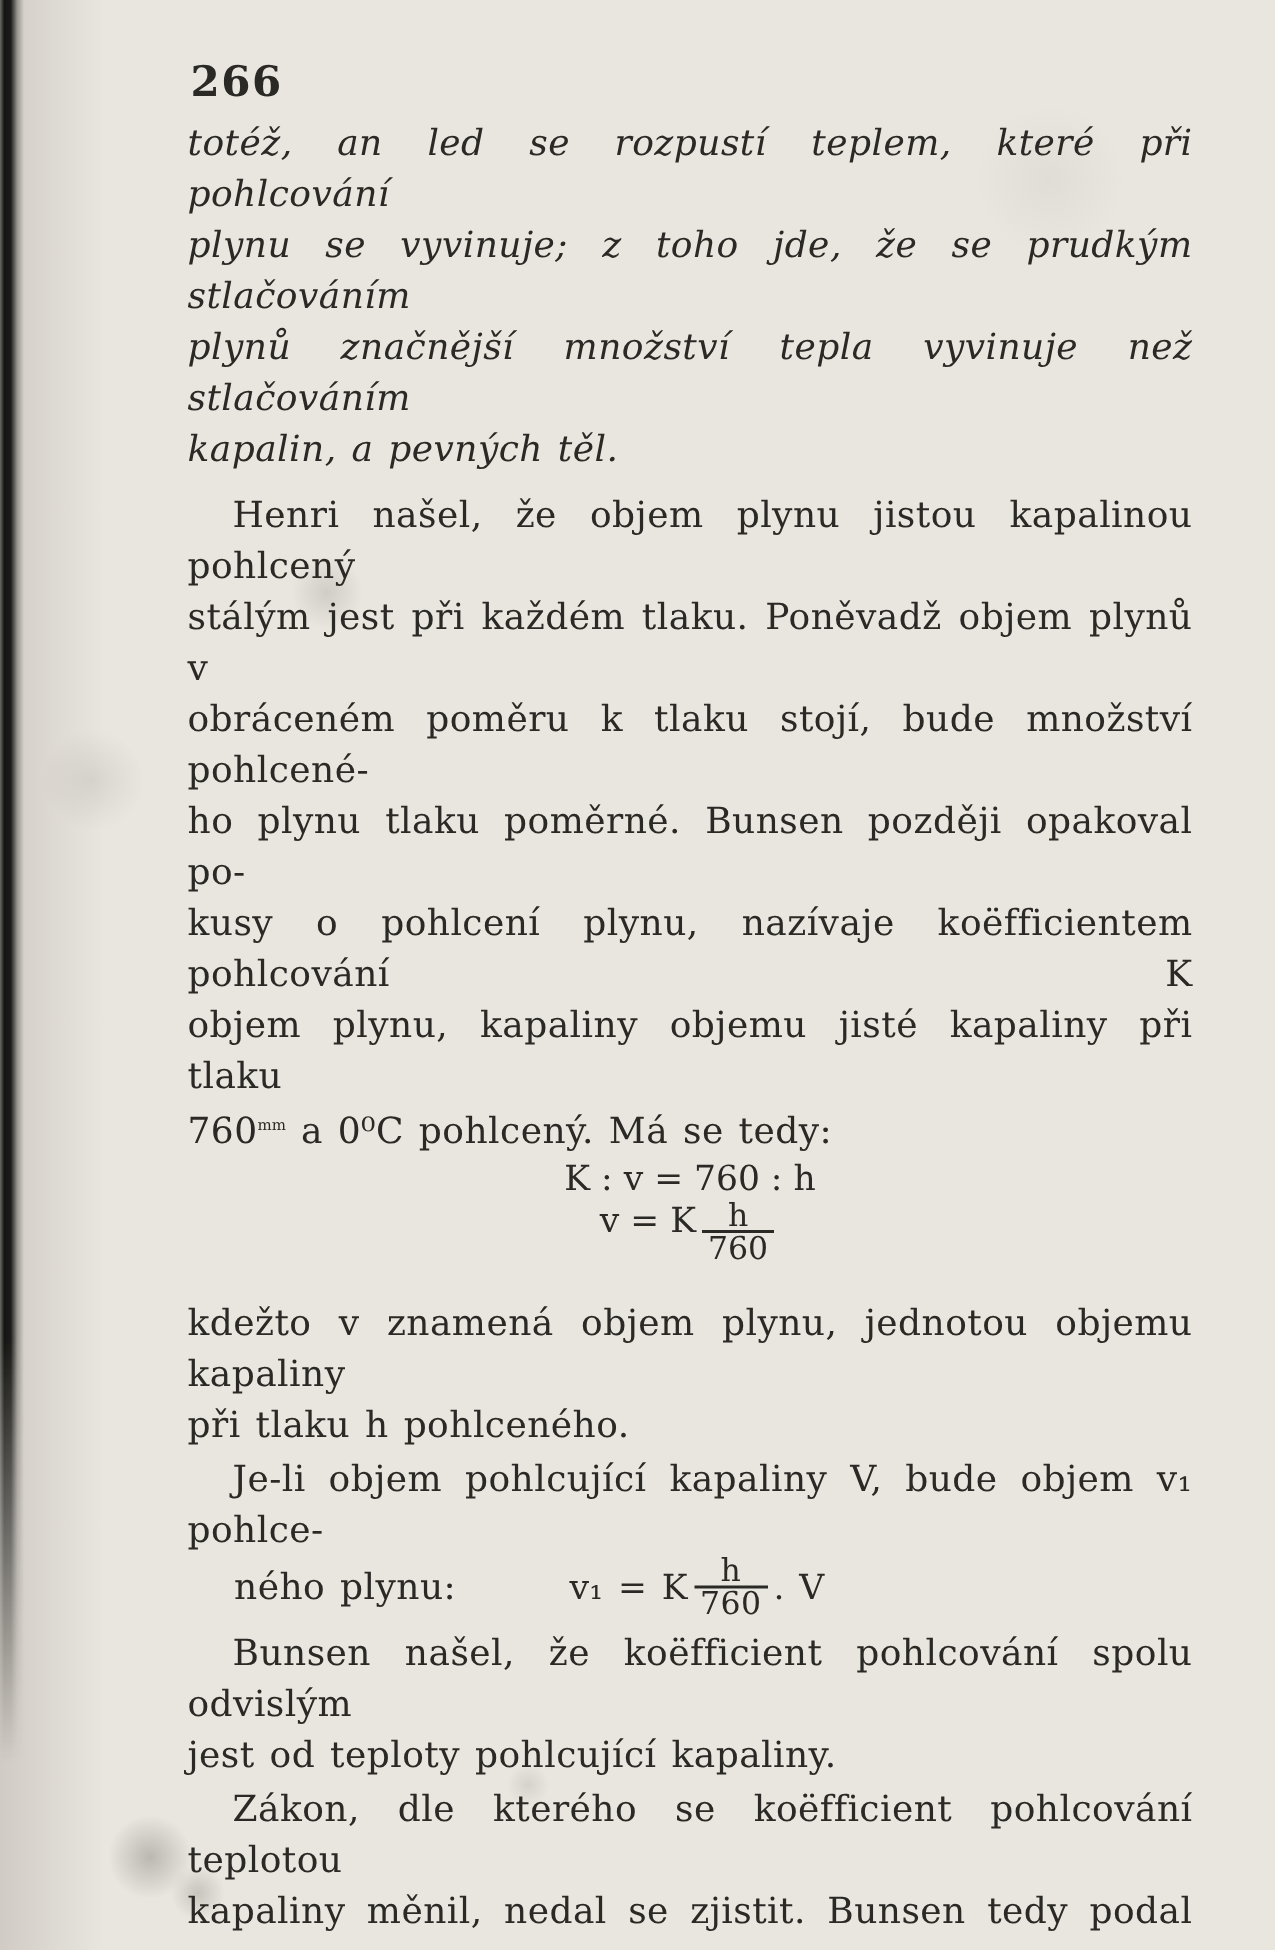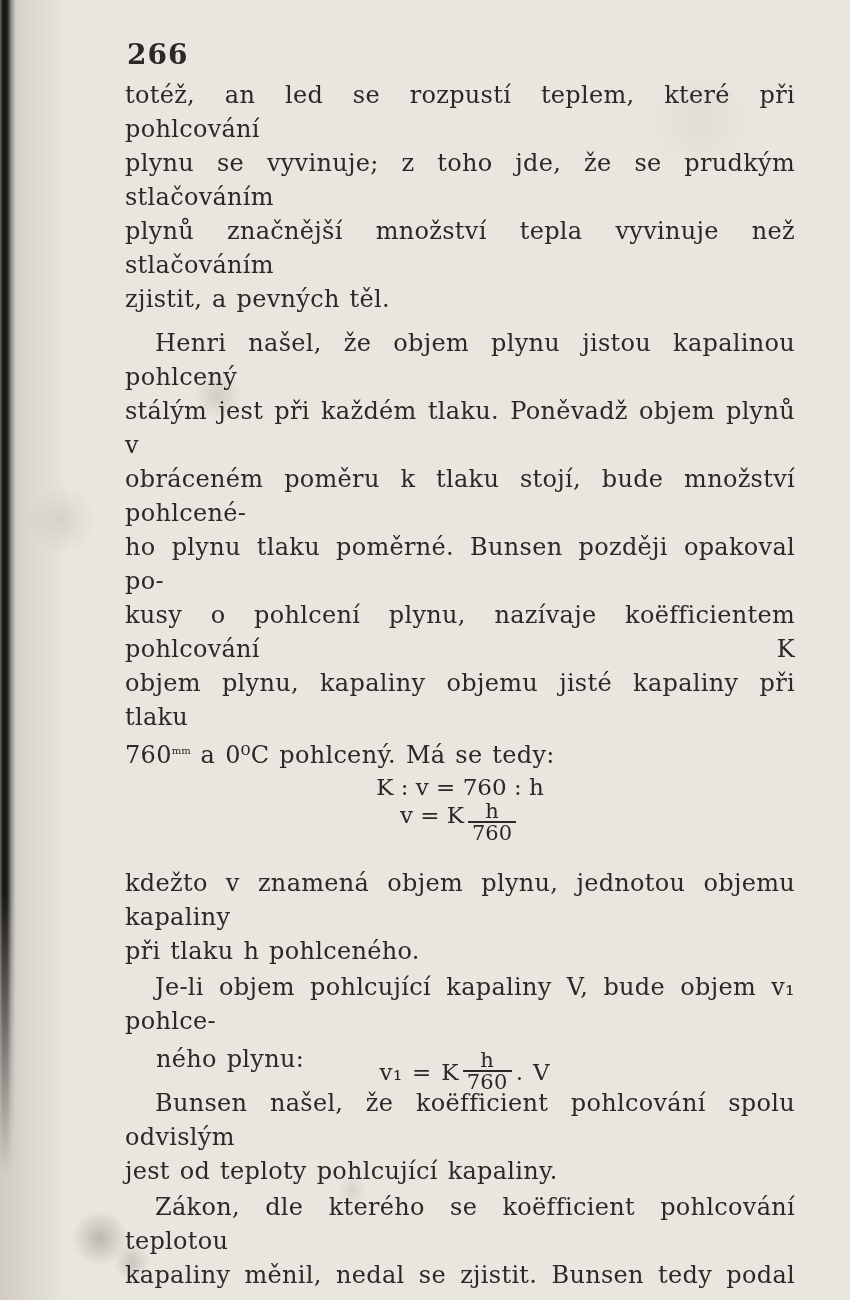--- a/index.html
+++ b/index.html
@@ -32,36 +32,36 @@
   .line.ll{text-align-last:left;}
   .line.ind{text-indent:30px;}
   .sup{font-size:10px;vertical-align:super;letter-spacing:0;}
   .formula{height:26px;line-height:26px;text-align:center;font-size:23px;margin-top:2px;}
   .fracline{display:flex;justify-content:center;align-items:flex-start;height:44px;margin-top:2px;font-size:23px;}
   .frac{display:inline-block;text-align:center;vertical-align:middle;margin:0 4px;}
   .frac .num{display:block;font-size:21px;line-height:19px;}
   .frac .den{display:block;font-size:21px;line-height:21px;border-top:2px solid #2b2925;padding:0 4px;}
   .formula-row{position:relative;height:44px;margin:0;}
   .formula-row .hang{position:absolute;left:0;top:4px;font-size:24px;line-height:34px;margin-left:31px;}
-  .formula-row .center{position:absolute;left:38%;top:12px;display:flex;align-items:center;height:44px;font-size:23px;}
+  .formula-row .center{position:absolute;left:38%;top:0;display:flex;align-items:center;height:44px;font-size:23px;}
 </style>
 </head>
 <body>
 
 <div class="page">
   <div class="binding"></div>
 
   <div class="content">
     <div class="pagenum">266</div>
 
-    <div class="para" style="margin-top:8px;">
+    <div class="para" style="margin-top:8px;font-style:italic;">
       <div class="line jl">totéž, an led se rozpustí teplem, které při pohlcování</div>
       <div class="line jl">plynu se vyvinuje; z toho jde, že se prudkým stlačováním</div>
       <div class="line jl">plynů značnější množství tepla vyvinuje než stlačováním</div>
-      <div class="line ll">zjistit, a pevných těl.</div>
+      <div class="line ll">kapalin, a pevných těl.</div>
     </div>
 
     <div class="para" style="margin-top:10px;">
       <div class="line jl ind">Henri našel, že objem plynu jistou kapalinou pohlcený</div>
       <div class="line jl">stálým jest při každém tlaku. Poněvadž objem plynů v</div>
       <div class="line jl">obráceném poměru k tlaku stojí, bude množství pohlcené-</div>
       <div class="line jl">ho plynu tlaku poměrné. Bunsen později opakoval po-</div>
       <div class="line jl">kusy o pohlcení plynu, nazívaje koëfficientem pohlcování K</div>
       <div class="line jl">objem plynu, kapaliny objemu jisté kapaliny při tlaku</div>
       <div class="line ll"><span>760</span><span class="sup">mm</span><span> a 0⁰C pohlcený.  Má se tedy:</span></div>

